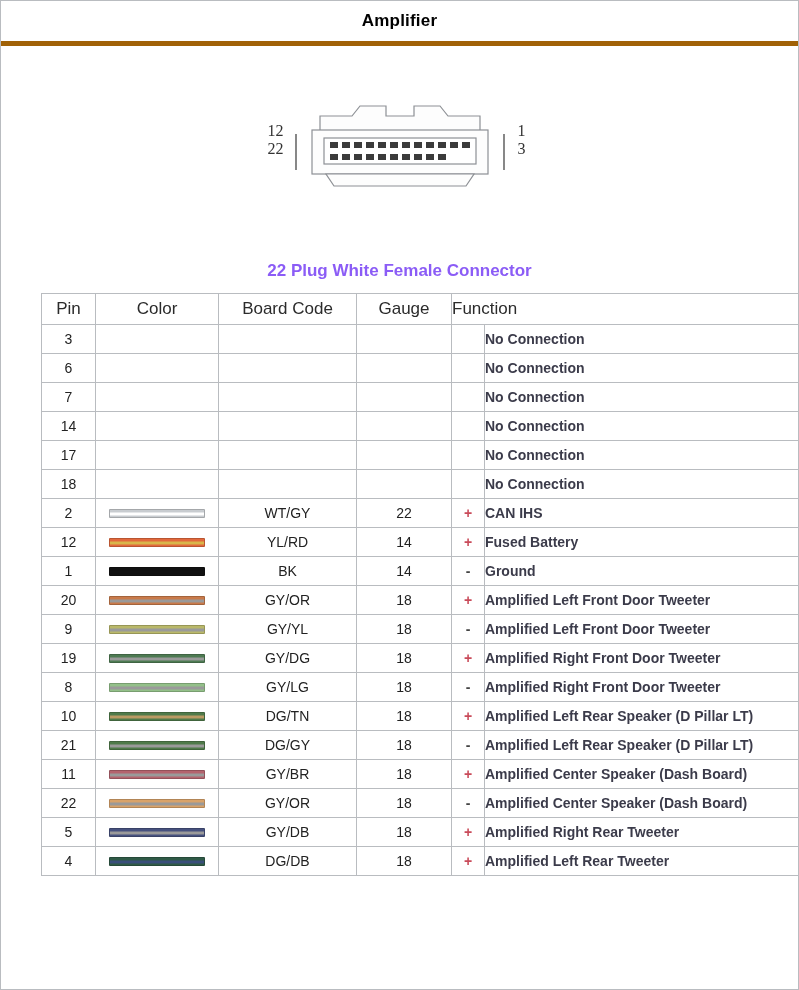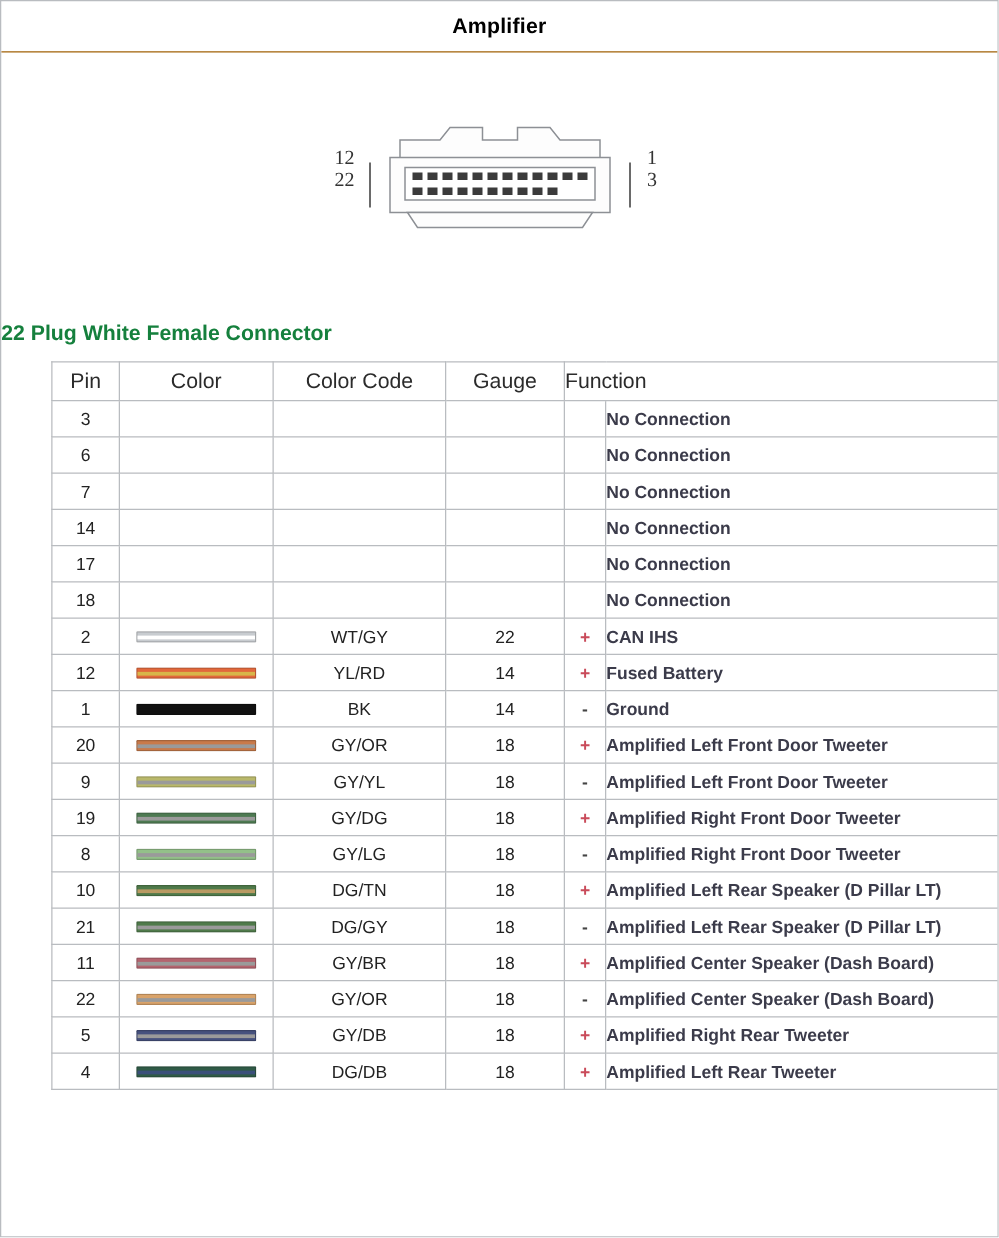--- a/index.html
+++ b/index.html
@@ -15,21 +15,21 @@
     width: 799px;
     height: 990px;
     box-sizing: border-box;
     position: relative;
     background: #fff;
     border: 1px solid #b9bcc0;
     overflow: hidden;
   }
   .title-bar {
     height: 40px;
-    border-bottom: 1px solid #a16207;
+    border-bottom: 5px solid #a16207;
     display: flex;
     align-items: center;
     justify-content: center;
   }
   .title-bar .title {
     font-size: 17px;
     font-weight: bold;
     letter-spacing: 0.2px;
     color: #000;
   }
@@ -49,23 +49,24 @@
     position: absolute;
     font-size: 16px;
     color: #333;
     font-family: "Liberation Serif", serif;
   }
   .lbl-12 { left: -22px; top: 28px; }
   .lbl-22 { left: -22px; top: 46px; }
   .lbl-1 { right: -16px; top: 28px; }
   .lbl-3 { right: -16px; top: 46px; }
   .sub-title {
+    text-align: center;
     font-size: 17px;
     font-weight: bold;
-    color: #15803d;
+    color: #8b5cf6;
     padding-bottom: 12px;
   }
   table.pinout {
     border-collapse: collapse;
     width: 100%;
     table-layout: fixed;
     margin-left: 40px;
   }
   table.pinout th, table.pinout td {
     border: 1px solid #b9bcc0;
@@ -188,21 +189,21 @@
         <col class="c-color">
         <col class="c-code">
         <col class="c-gauge">
         <col class="c-pol">
         <col class="c-func">
     </colgroup>
     <thead>
       <tr>
         <th>Pin</th>
         <th>Color</th>
-        <th>Color Code</th>
+        <th>Board Code</th>
         <th>Gauge</th>
         <th class="func-head" colspan="2">Function</th>
       </tr>
     </thead>
     <tbody id="pinout-body">
         <tr class="nc-row">
           <td class="pin">3</td>
           <td class="swatch-cell"></td>
           <td class="code"></td>
           <td class="gauge"></td>

